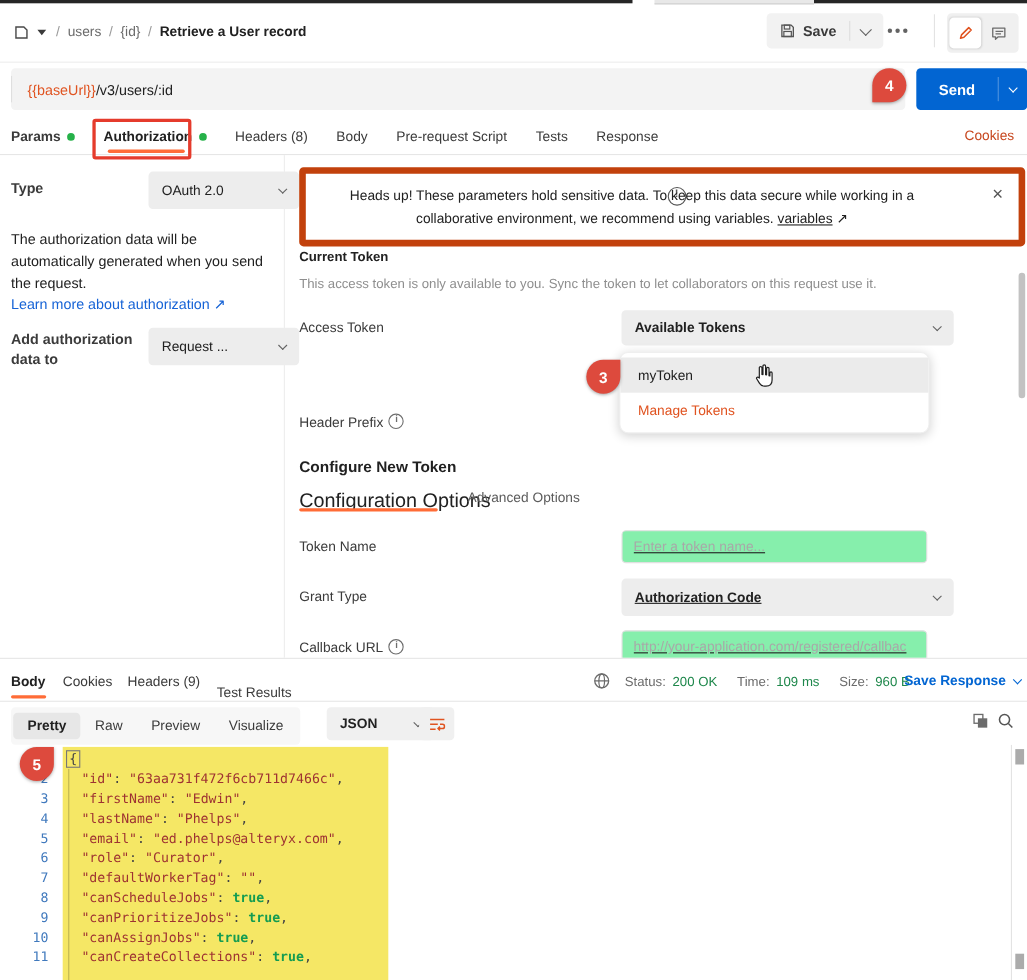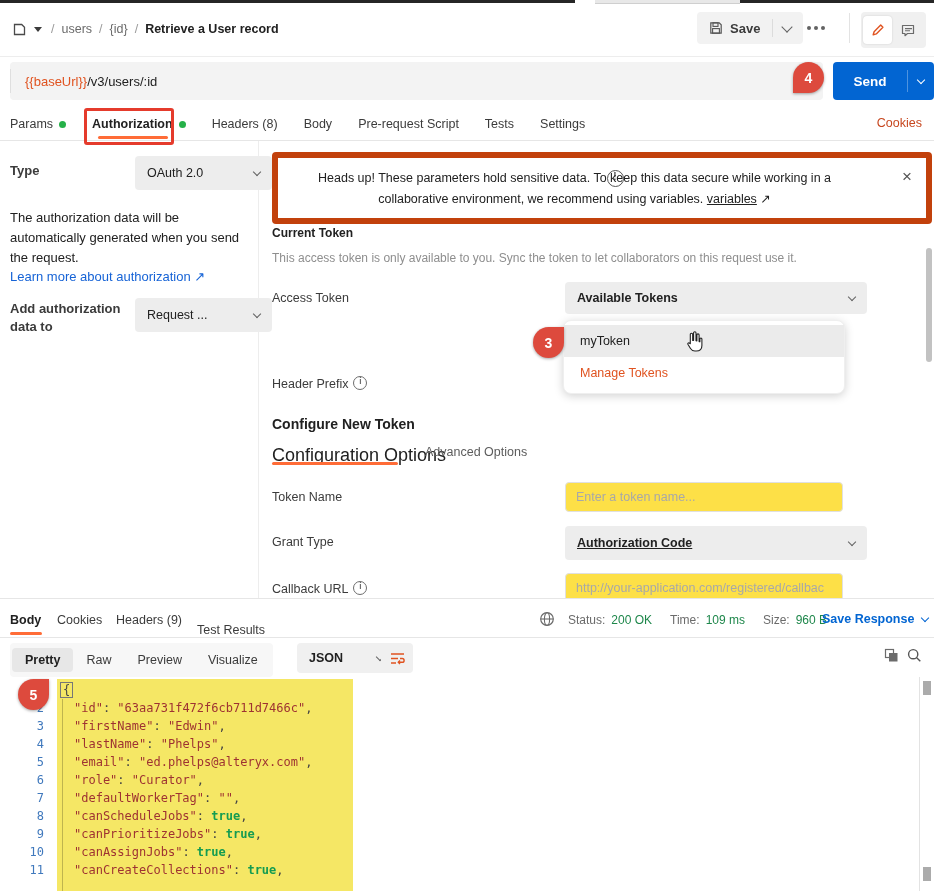--- a/index.html
+++ b/index.html
@@ -26,22 +26,22 @@
           font-size:8.5px;color:#6d6d6d;font-weight:bold;font-style:normal;}
   .warn-i{display:inline-block;width:15px;height:15px;border:1.4px solid #555;border-radius:50%;position:relative;}
   .warn-i::after{content:"!";position:absolute;left:0;right:0;top:0px;text-align:center;
           font-size:10px;color:#555;font-weight:bold;}
   .dot{width:7px;height:7px;border-radius:50%;background:#26B149;display:inline-block;margin-left:6px;}
   .tab{font-size:12.5px;color:#3b3b3b;display:flex;align-items:center;cursor:pointer;}
   .orange-underline{position:absolute;height:3px;background:#FF6C37;border-radius:2px;}
   .ghostbtn{background:#F2F2F2;border-radius:4px;display:flex;align-items:center;cursor:pointer;}
   input{font-family:"Liberation Sans",sans-serif;}
   input::placeholder{color:#A8A8A8;}
-  .field{border:1px solid #E0E0E0;border-radius:4px;background:#fde047;font-size:12.5px;
-         color:#212121;padding:0 10px;outline:none;}
+  .field{border:1px solid #E0E0E0;border-radius:4px;background:#86efac;font-size:12.5px;
+         color:#212121;padding:0 10px;outline:none;text-decoration:underline;}
   
   .code-font{font-family:"DejaVu Sans Mono","Liberation Mono",monospace;font-size:12px;}
   .ln{display:inline-block;width:44px;text-align:right;padding-right:14px;color:#4079BD;}
   .k,.v{color:#9E3232;}
   .p{color:#444;}
   .bool{color:#149C51;font-weight:bold;}
   .crow{position:absolute;left:0;height:18px;line-height:18px;white-space:pre;}
   .menu-shadow{box-shadow:0 2px 10px rgba(0,0,0,.18);}
 </style>
 </head>
@@ -111,42 +111,42 @@
   <div class="abs row" style="left:833px;top:62px;width:101px;height:38px;background:#0265D2;border-radius:4px;cursor:pointer;">
     <span style="flex:1;text-align:center;color:#fff;font-weight:bold;font-size:13.5px;">Send</span>
     <span style="width:1px;height:22px;background:rgba(255,255,255,.3);"></span>
     <span style="width:26px;display:flex;justify-content:center;">
         <span class="chev w sm"></span>
       </span>
   </div>
   <div class="badge point-bl" style="left:793px;top:62px;">4</div>
 
   <div class="abs row" style="left:10px;top:108px;height:32px;gap:0;">
-    <span class="tab" style="margin-right:26px;">
+    <span class="tab" style="margin-right:26px;font-weight:bold;">
         <span>Params</span>
         <span class="dot"></span>
       </span>
     <span class="tab" style="margin-right:26px;color:#212121;font-weight:600;align-items:center;">
         <span>Authorization</span>
         <span class="dot"></span>
       </span>
     <span class="tab" style="margin-right:26px;">
         <span class="greenish">Headers (8)</span>
       </span>
     <span class="tab" style="margin-right:26px;">
         <span>Body</span>
       </span>
     <span class="tab" style="margin-right:26px;">
         <span>Pre-request Script</span>
       </span>
     <span class="tab" style="margin-right:26px;">
         <span>Tests</span>
       </span>
     <span class="tab">
-        <span>Settings</span>
+        <span>Response</span>
       </span>
   </div>
   <div class="orange-underline" style="left:98px;top:136px;width:70px;"></div>
   <div class="abs" style="left:84px;top:108px;width:84px;height:31px;border:3px solid #E53B2C;border-radius:3px;z-index:50;"></div>
   <span class="abs" style="right:12px;top:116px;font-size:12.5px;color:#C7471F;cursor:pointer;">Cookies</span>
   <div class="abs" style="left:0;top:140px;width:934px;height:1px;background:#E6E6E6;"></div>
 
   <div class="abs" style="left:258px;top:141px;width:1px;height:457px;background:#EDEDED;"></div>
 
   <span class="abs" style="left:10px;top:163px;font-size:13px;font-weight:600;color:#3b3b3b;">Type</span>

